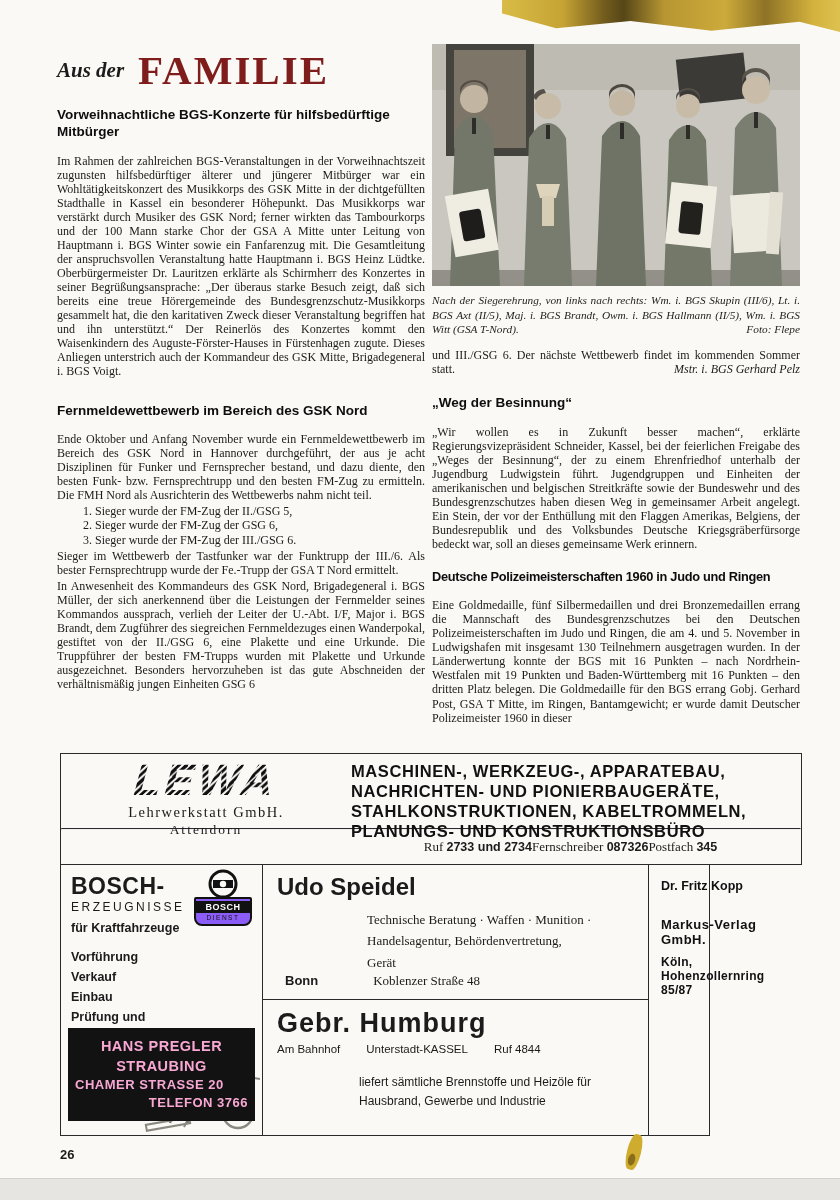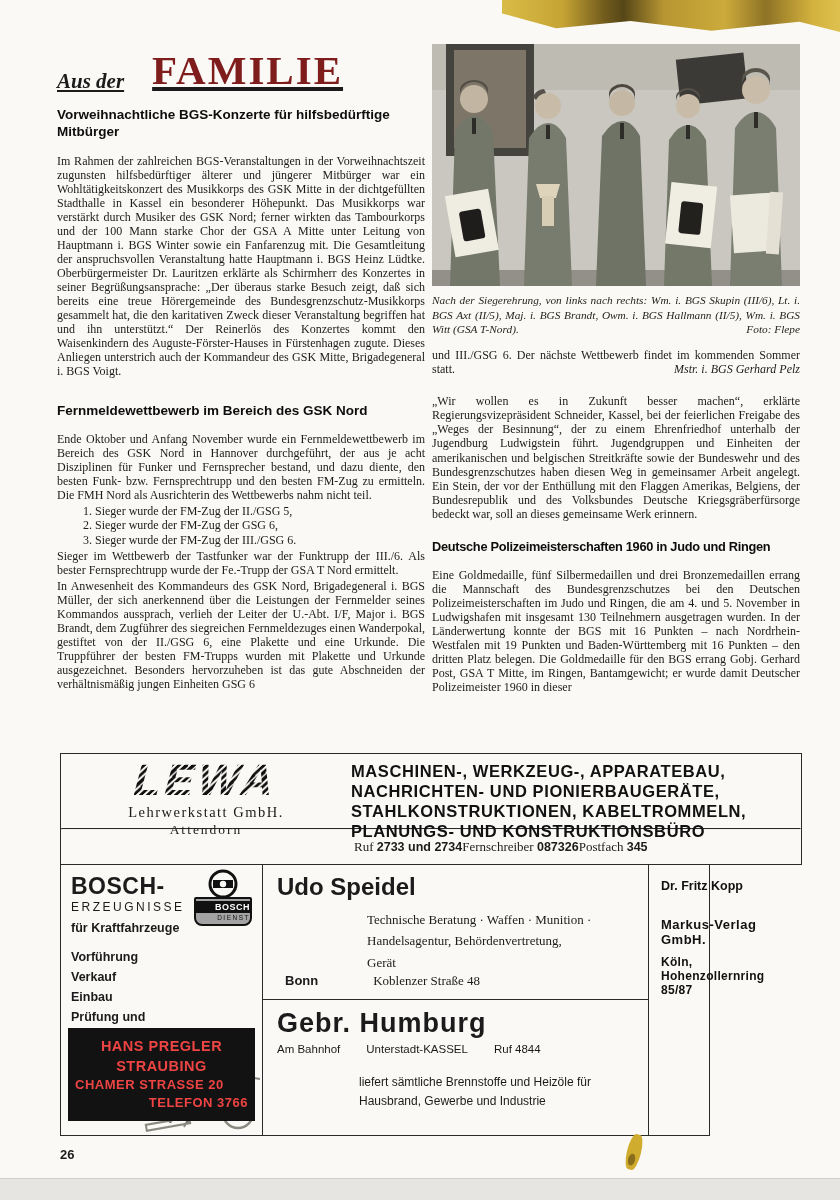--- a/index.html
+++ b/index.html
@@ -1,19 +1,19 @@
 <!DOCTYPE html>
 <html><head>
 <meta charset="utf-8">
 <style>
   html,body{margin:0;padding:0;background:#ffffff;}
   .page{position:relative;width:840px;height:1200px;background:#faf9f5;overflow:hidden;
         font-family:"Liberation Serif",serif;color:#1b1b1b;}
   
-  .masthead{position:absolute;left:57px;top:46px;display:flex;align-items:flex-end;gap:28px;text-decoration:underline;}
+  .masthead{position:absolute;left:57px;top:46px;display:flex;align-items:center;gap:14px;}
   .masthead .prefix{font-style:italic;font-weight:700;font-size:21px;}
   .masthead .title{font-family:"Liberation Serif",serif;font-weight:700;font-size:41px;letter-spacing:2px;color:#7f1d1d;}
   
   .col-left{position:absolute;left:57px;top:106px;width:368px;}
   .col-right{position:absolute;left:432px;top:44px;width:368px;}
   h2.art{font-family:"Liberation Sans",sans-serif;font-weight:700;font-size:13.5px;line-height:1.28;
          color:#0d0d0d;margin:0 0 13px 0;}
   h2.tight{letter-spacing:-0.3px;font-size:12.8px;}
   p.body{font-size:12px;line-height:1.17;text-align:justify;margin:0 0 10px 0;}
   p.nomargin{margin-bottom:2px;}
@@ -34,44 +34,44 @@
   .lewa-logo{font-family:"Liberation Sans",sans-serif;font-weight:900;font-style:italic;font-size:44px;
              letter-spacing:4px;line-height:1;color:transparent;
              background:repeating-linear-gradient(135deg,#101010 0 3px,#f6f5f1 3px 5px);
              -webkit-background-clip:text;background-clip:text;text-shadow:none;display:inline-block;
              transform:skewX(-4deg);}
   .lewa-sub{font-size:14.5px;letter-spacing:1.5px;margin-top:2px;}
   .lewa-town{font-size:13.5px;letter-spacing:2px;margin-top:1px;}
   .lewa-caps{flex:1;padding-top:7px;font-family:"Liberation Sans",sans-serif;font-weight:700;
              font-size:16.5px;line-height:1.22;letter-spacing:0.6px;color:#111;}
   .lewa-sep{border-top:1px solid #2a2a2a;margin:0;}
-  .lewa-contact{display:flex;margin-left:293px;margin-right:14px;justify-content:flex-start;
+  .lewa-contact{display:flex;margin-left:293px;margin-right:14px;justify-content:center;
                 padding-top:9px;font-size:13px;}
   .lewa-contact b{font-family:"Liberation Sans",sans-serif;font-size:12.5px;}
   
   .ads-row{position:absolute;left:60px;top:865px;width:650px;height:271px;display:grid;
            grid-template-columns:202px 386px 154px;border:1px solid #2a2a2a;border-top:none;
            box-sizing:border-box;background:#faf9f5;}
   .cell{position:relative;box-sizing:border-box;}
   .cell.b-r{border-right:1px solid #2a2a2a;}
   
   .bosch{padding:10px 8px 0 10px;font-family:"Liberation Sans",sans-serif;}
   .bosch-title{font-weight:800;font-size:23px;letter-spacing:0.5px;line-height:1;}
   .bosch-sub{font-size:12px;letter-spacing:2.5px;margin-top:2px;}
   .bosch-tag{font-weight:700;font-size:12.5px;margin-top:7px;}
   .bosch-services{margin-top:12px;font-weight:700;font-size:12.5px;line-height:1.6;}
   .badge{position:absolute;right:10px;top:2px;width:58px;text-align:center;}
-  .badge-shield{margin-top:-4px;border:2px solid #111;border-radius:2px 2px 8px 8px;background:#a3a3a3;
-                padding:2px 0 3px 0;text-align:right;}
+  .badge-shield{margin-top:-4px;border:2px solid #111;border-radius:2px 2px 8px 8px;background:#8b5cf6;
+                padding:2px 0 3px 0;}
   .badge-top{background:#111;color:#fff;font-family:"Liberation Sans",sans-serif;font-weight:700;
              font-size:9px;letter-spacing:0.5px;padding:1px 0;}
   .badge-bot{font-family:"Liberation Sans",sans-serif;font-size:6.5px;letter-spacing:1.5px;color:#111;
              margin-top:1px;}
   .mech{position:absolute;right:2px;bottom:0;}
-  .pregler{position:absolute;left:7px;right:7px;top:163px;background:#121212;color:#ef4444;
+  .pregler{position:absolute;left:7px;right:7px;top:163px;background:#121212;color:#f9a8d4;
            font-family:"Liberation Sans",sans-serif;font-weight:700;padding:9px 7px 8px 7px;}
   .pregler .c{text-align:center;font-size:14.5px;line-height:1.35;letter-spacing:0.5px;}
   .pregler .l{text-align:left;font-size:13px;line-height:1.4;letter-spacing:0.5px;}
   .pregler .r{text-align:right;font-size:13px;line-height:1.4;letter-spacing:0.5px;}
   
   .speidel{height:135px;border-bottom:1px solid #2a2a2a;padding:10px 14px;box-sizing:border-box;position:relative;}
   .speidel-name{font-family:"Liberation Sans",sans-serif;font-weight:800;font-size:24px;margin:0;line-height:1;}
   .speidel-desc{margin:10px 0 0 90px;font-size:13px;line-height:1.65;}
   .speidel-foot{position:absolute;left:14px;bottom:10px;display:flex;align-items:baseline;padding-left:8px;}
   .speidel-city{font-family:"Liberation Sans",sans-serif;font-weight:700;font-size:13px;}
@@ -176,20 +176,21 @@
     </svg>
     <p class="caption">
       <span>Nach der Siegerehrung, von links nach rechts: Wm. i. BGS Skupin (III/6), Lt. i. BGS Axt (II/5), Maj. i. BGS Brandt, Owm. i. BGS Hallmann (II/5), Wm. i. BGS Witt (GSA T-Nord).</span>
       <span class="credit">Foto: Flepe</span>
     </p>
     <p class="body cont">
       <span>und III./GSG 6. Der nächste Wettbewerb findet im kommenden Sommer statt.</span>
       <span class="byline">Mstr. i. BGS Gerhard Pelz</span>
     </p>
     <div class="spacer8"></div>
+    <h2 class="art">„Weg der Besinnung“</h2>
     <p class="body">„Wir wollen es in Zukunft besser machen“, erklärte Regierungsvizepräsident Schneider, Kassel, bei der feierlichen Freigabe des „Weges der Besinnung“, der zu einem Ehrenfriedhof unterhalb der Jugendburg Ludwigstein führt. Jugendgruppen und Einheiten der amerikanischen und belgischen Streitkräfte sowie der Bundeswehr und des Bundesgrenzschutzes haben diesen Weg in gemeinsamer Arbeit angelegt. Ein Stein, der vor der Enthüllung mit den Flaggen Amerikas, Belgiens, der Bundesrepublik und des Volksbundes Deutsche Kriegsgräberfürsorge bedeckt war, soll an dieses gemeinsame Werk erinnern.</p>
     <div class="spacer8"></div>
     <h2 class="art tight">Deutsche Polizeimeisterschaften 1960 in Judo und Ringen</h2>
     <p class="body">Eine Goldmedaille, fünf Silbermedaillen und drei Bronzemedaillen errang die Mannschaft des Bundesgrenzschutzes bei den Deutschen Polizeimeisterschaften im Judo und Ringen, die am 4. und 5. November in Ludwigshafen mit insgesamt 130 Teilnehmern ausgetragen wurden. In der Länderwertung konnte der BGS mit 16 Punkten – nach Nordrhein-Westfalen mit 19 Punkten und Baden-Württemberg mit 16 Punkten – den dritten Platz belegen. Die Goldmedaille für den BGS errang Gobj. Gerhard Post, GSA T Mitte, im Ringen, Bantamgewicht; er wurde damit Deutscher Polizeimeister 1960 in dieser</p>
   </div>
 
   <div class="lewa-box">
     <div class="lewa-main">
       <div class="lewa-logo-col">
         <div class="lewa-logo">LEWA</div>

